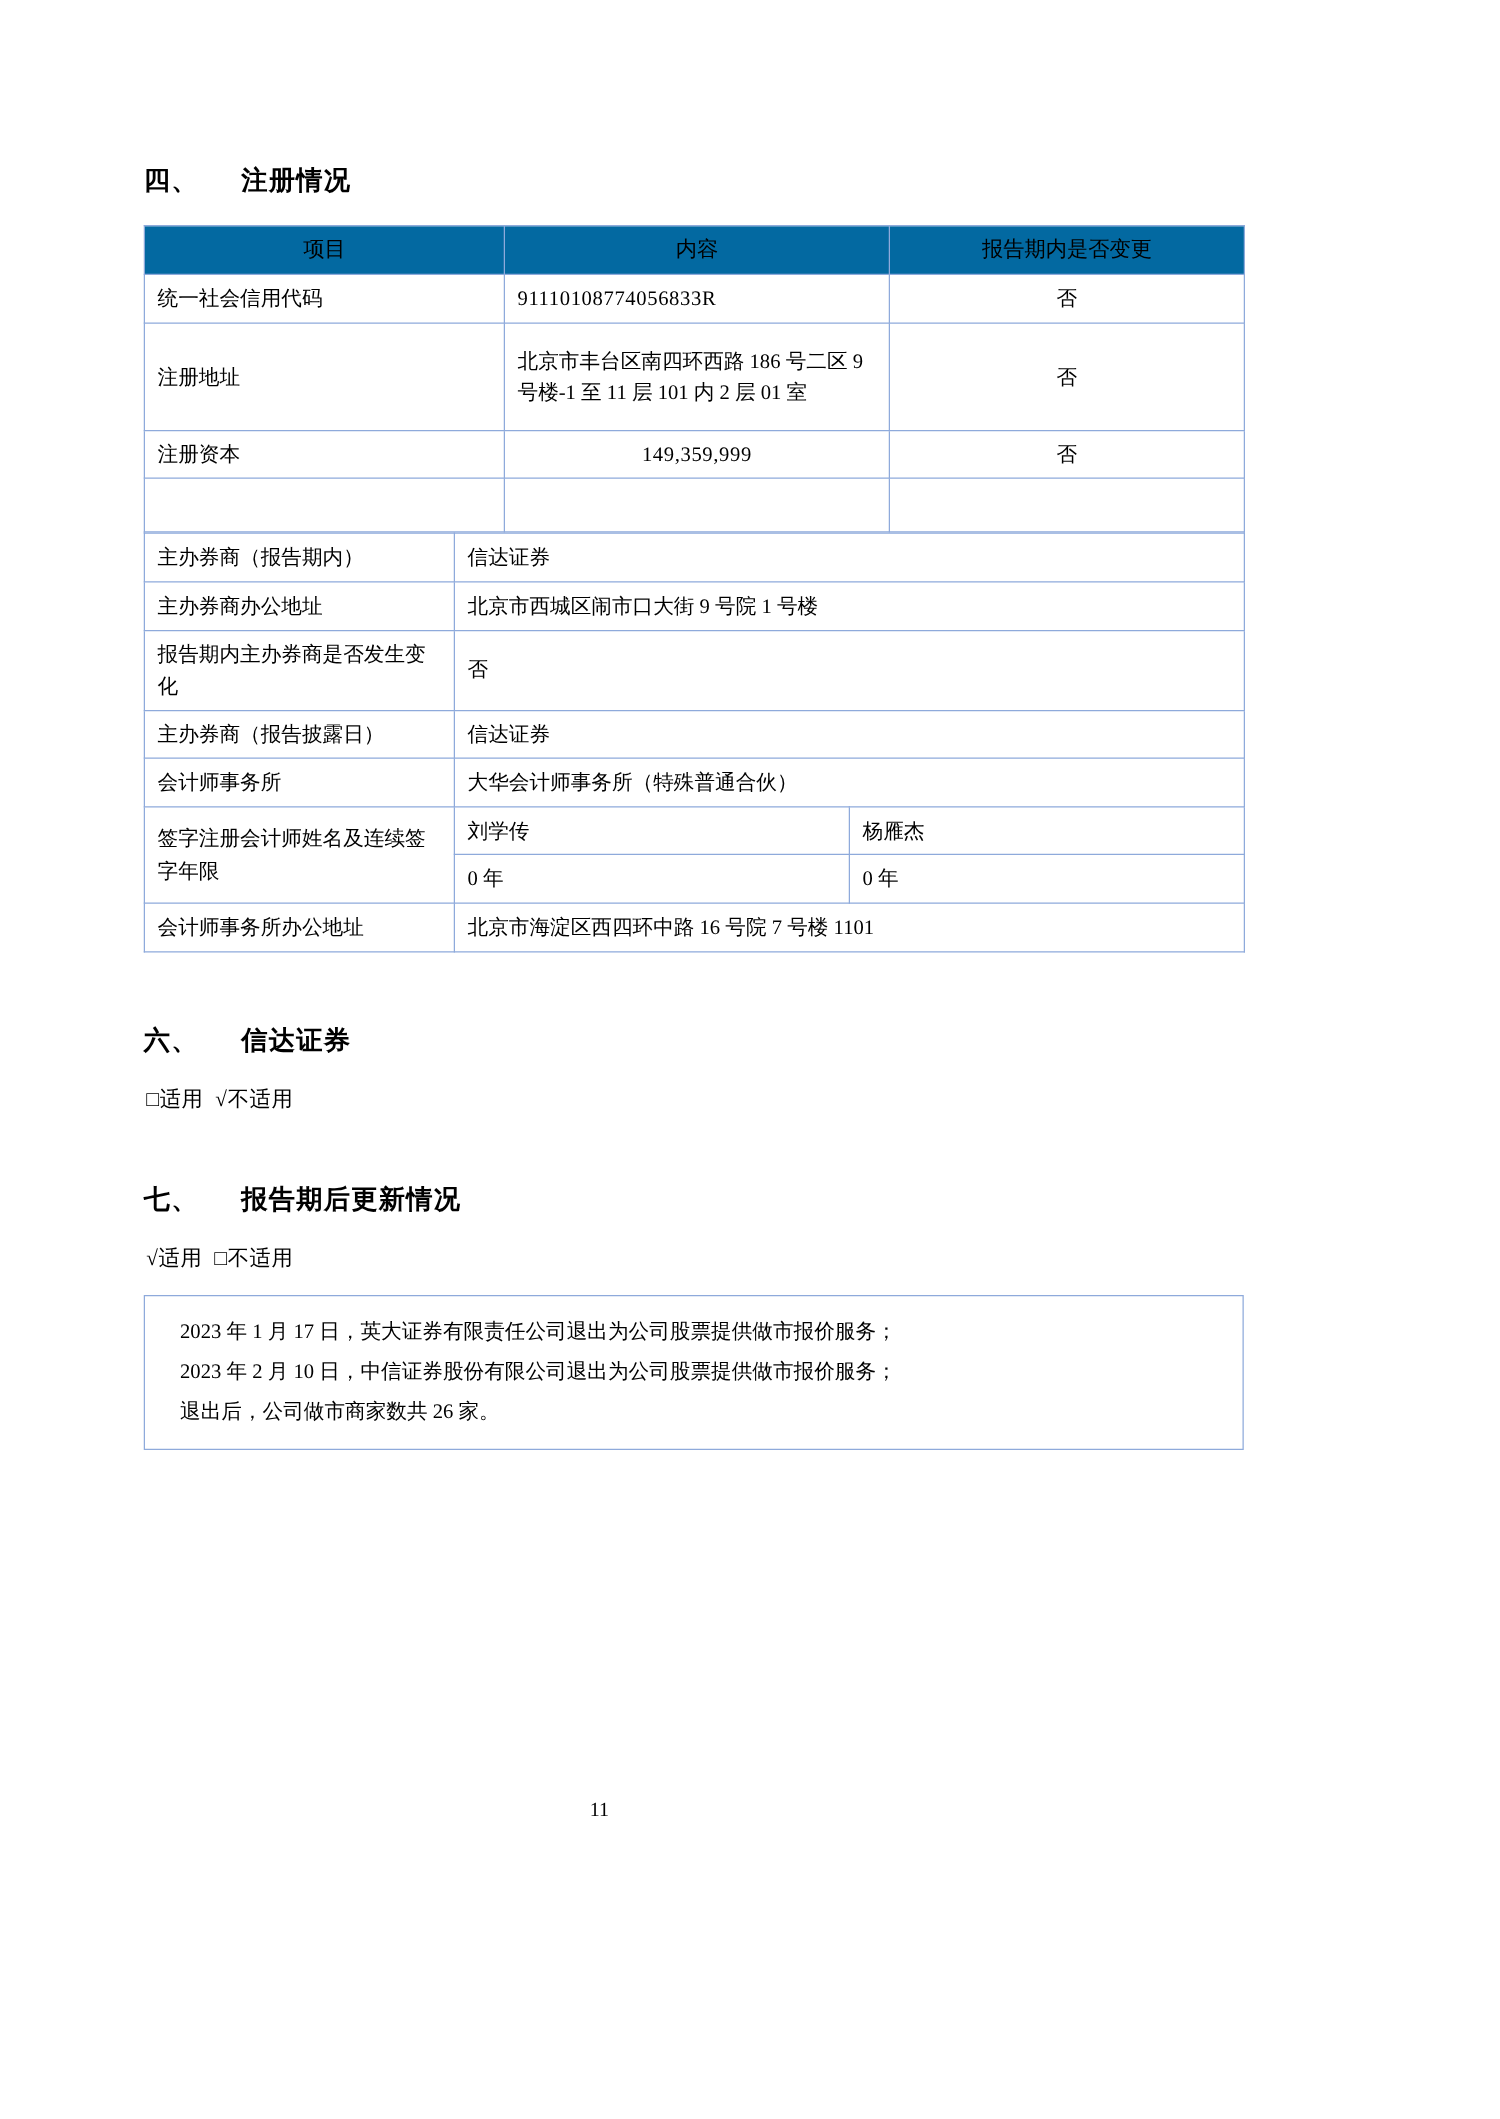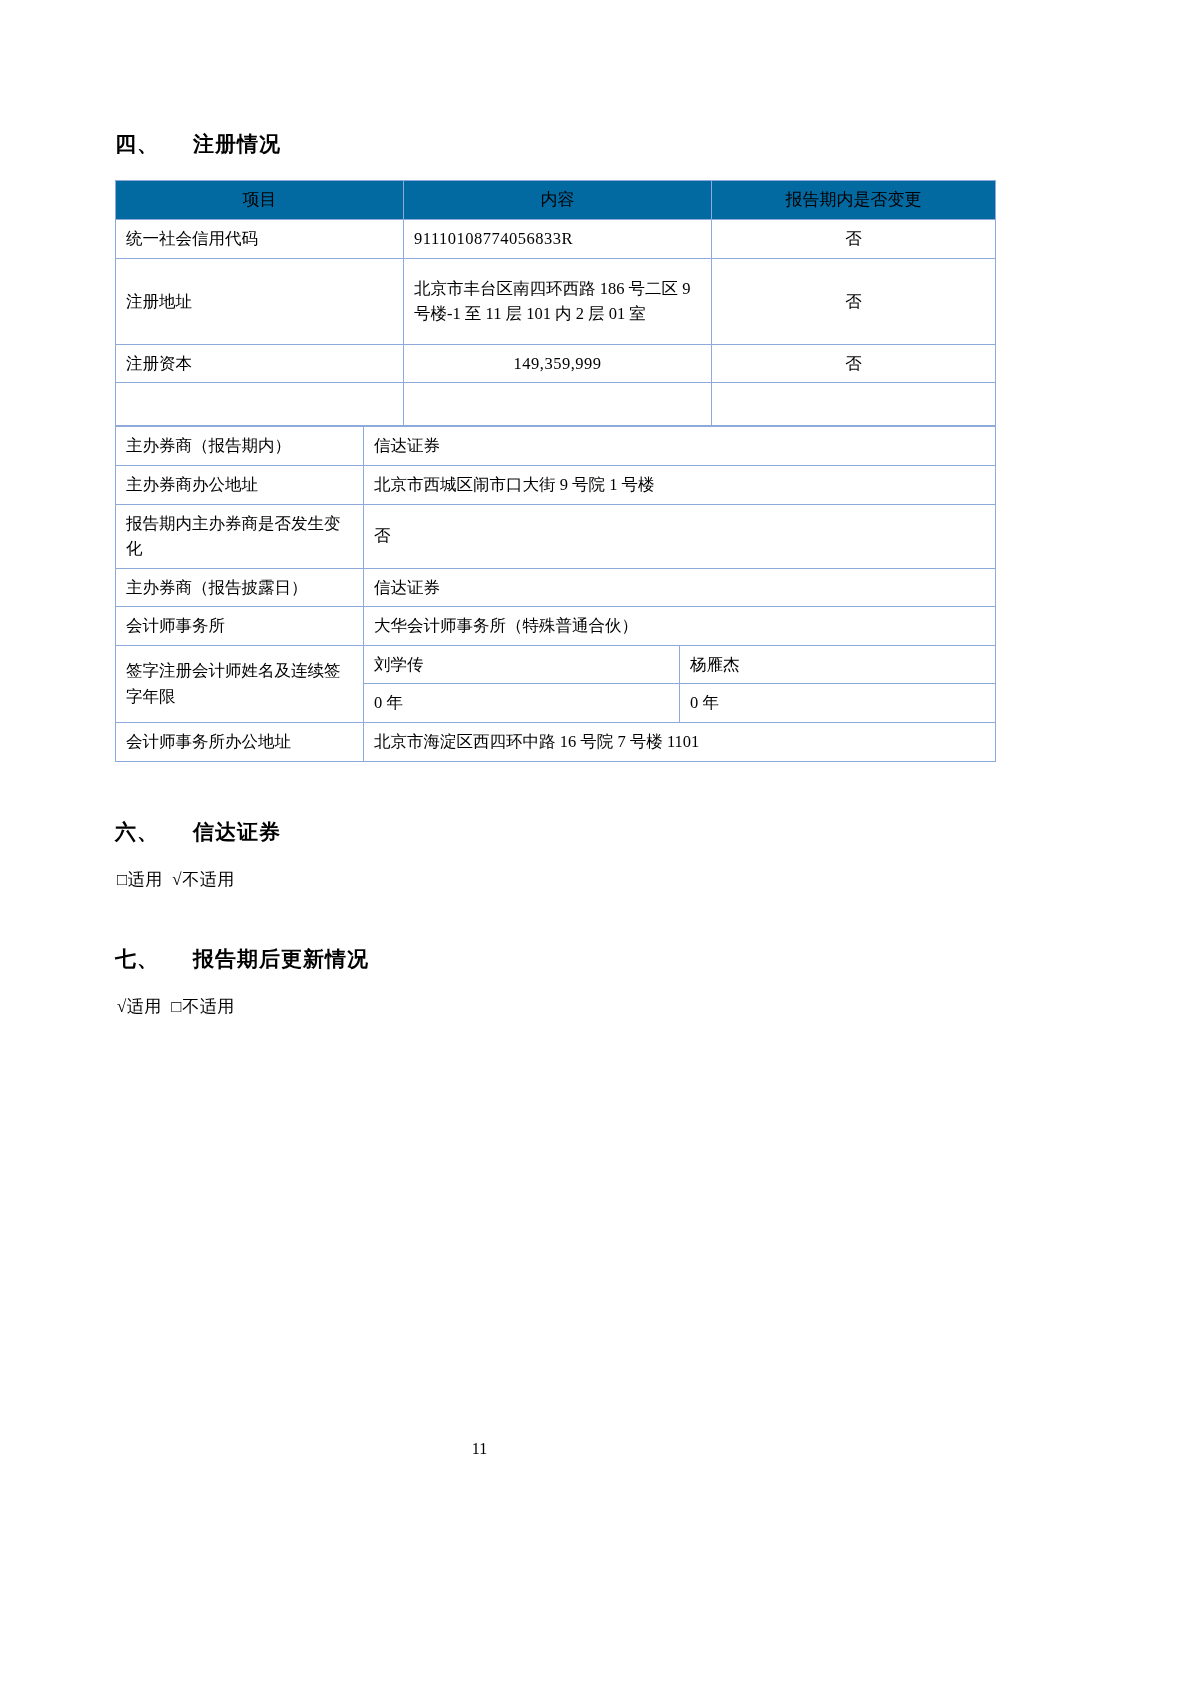--- a/index.html
+++ b/index.html
@@ -194,16 +194,21 @@
 
   <h2 class="section-heading sec-gap-4">
     <span class="num">七、</span><span>报告期后更新情况</span>
   </h2>
 
   <p class="applic-line">
     <span class="chk">√</span><span>适用</span>&nbsp;
     <span class="box">□</span><span>不适用</span>
   </p>
 
+  <div class="note-box">
+    <p>2023 年 1 月 17 日，英大证券有限责任公司退出为公司股票提供做市报价服务；</p>
+    <p>2023 年 2 月 10 日，中信证券股份有限公司退出为公司股票提供做市报价服务；</p>
+    <p>退出后，公司做市商家数共 26 家。</p>
+  </div>
 
   <div class="page-number">11</div>
 
 </div>
 
 </body></html>

